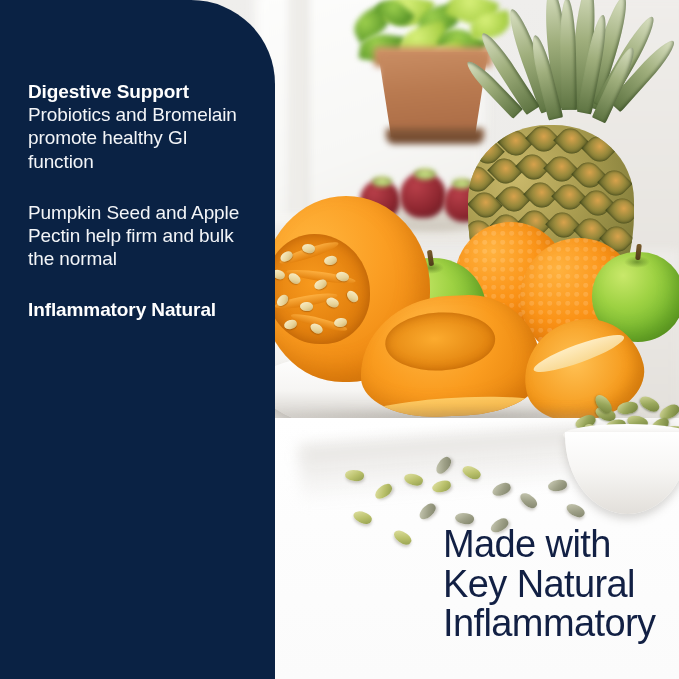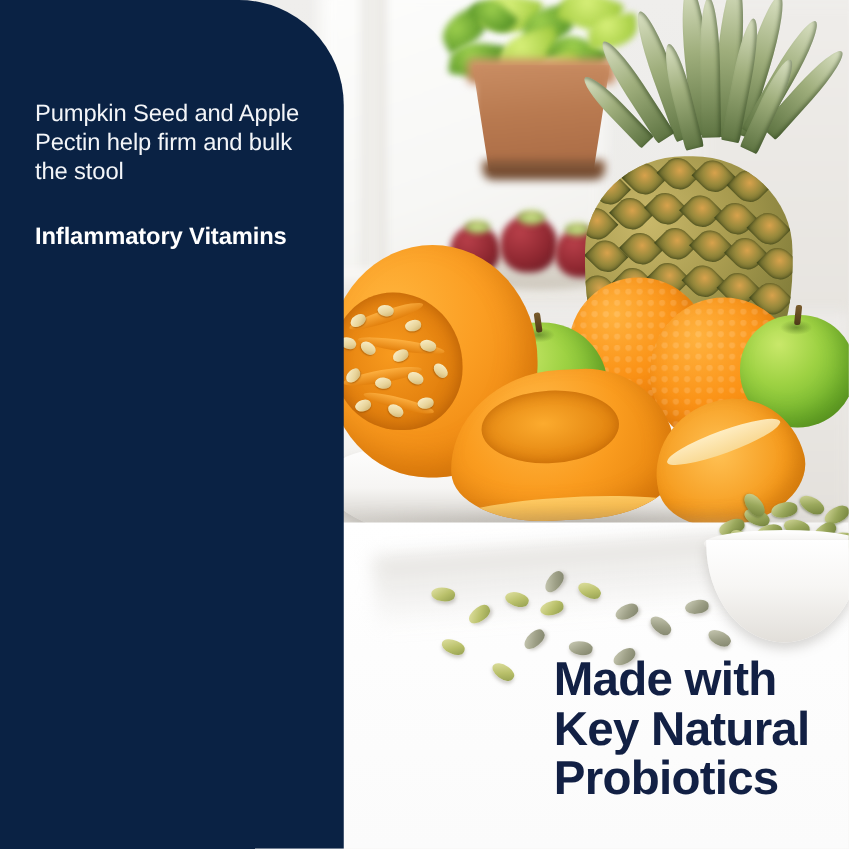--- a/index.html
+++ b/index.html
@@ -291,21 +291,21 @@
     color:#ffffff; letter-spacing:-.1px;
   }
   .block p {
     font-size:19px; font-weight:normal; line-height:1.22;
     color:#f3f5f8; letter-spacing:-.1px;
   }
 
   
   .headline {
     position:absolute; left:443px; top:525px; z-index:6;
-    font-size:38px; font-weight:bold; line-height:1.04;
+    font-size:38px; font-weight:normal; line-height:1.04;
     color:#122044; letter-spacing:-.6px;
     text-shadow:0 1px 2px rgba(255,255,255,.55);
   }
   .headline div { white-space:nowrap; }
 </style>
 </head>
 <body>
 
 <div class="stage">
 
@@ -491,31 +491,35 @@
       <div class="seed seed-dark" style="left:434px;top:460px;transform:rotate(-50deg);"></div>
       <div class="seed" style="left:345px;top:470px;transform:rotate(8deg);"></div>
       <div class="seed seed-dark" style="left:566px;top:505px;transform:rotate(30deg);"></div>
     </div>
 
   </div>
 
   <div class="headline" style="color: rgb(18, 32, 68);">
     <div>Made with</div>
     <div>Key Natural</div>
-    <div>Probiotics</div>
+    <div>Inflammatory</div>
   </div>
 
   <div class="panel" style="background: rgb(10, 34, 68);">
     <div class="panel-inner">
 
-
       <div class="block">
-        <p>Pumpkin Seed and Apple Pectin help firm and bulk the stool</p>
+        <h3>Digestive Support</h3>
+        <p>Probiotics and Bromelain promote healthy GI function</p>
       </div>
 
       <div class="block">
-        <h3>Inflammatory Vitamins</h3>
+        <p>Pumpkin Seed and Apple Pectin help firm and bulk the normal</p>
+      </div>
+
+      <div class="block">
+        <h3>Inflammatory Natural</h3>
       </div>
 
     </div>
   </div>
 
 </div>
 
 </body></html>

